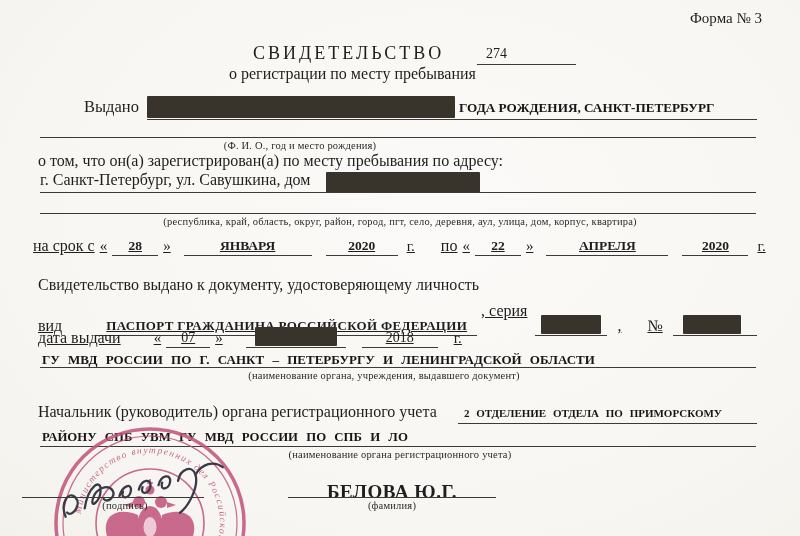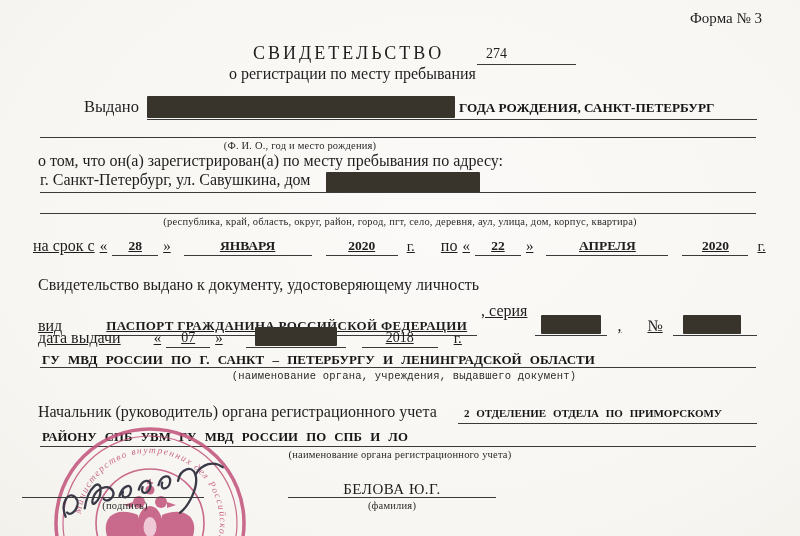--- a/index.html
+++ b/index.html
@@ -102,21 +102,21 @@
     <span class="q">»</span>
     <span class="cell" style="width:100px;margin-left:18px;">
         <span class="redaction" style="display:block;width:82px;height:19px;margin:0 auto;"></span>
       </span>
     <span class="cell reg" style="width:76px;margin-left:16px;">2018</span>
     <span class="g-suffix" style="margin-left:16px;">г.</span>
   </div>
 
   <div class="abs bold-fill" style="top:352px;left:42px;font-size:13px;word-spacing:5px;">ГУ МВД РОССИИ ПО Г. САНКТ – ПЕТЕРБУРГУ И ЛЕНИНГРАДСКОЙ ОБЛАСТИ</div>
   <div class="rule" style="top:367px;left:40px;width:716px;"></div>
-  <div class="abs caption" style="top:370px;left:204px;width:400px;font-family:Liberation Mono, monospace;">(наименование органа, учреждения, выдавшего документ)</div>
+  <div class="abs caption" style="top:370px;left:184px;width:400px;">(наименование органа, учреждения, выдавшего документ)</div>
 
   <div class="abs lbl16" style="top:403px;left:38px;">Начальник (руководитель) органа регистрационного учета</div>
   <div class="abs bold-fill" style="top:407px;left:464px;font-size:11px;word-spacing:4px;">2 ОТДЕЛЕНИЕ ОТДЕЛА  ПО ПРИМОРСКОМУ</div>
   <div class="rule" style="top:423px;left:458px;width:299px;"></div>
   <div class="abs bold-fill" style="top:430px;left:42px;font-size:12.8px;word-spacing:5px;">РАЙОНУ СПБ УВМ  ГУ  МВД РОССИИ  ПО СПБ  И  ЛО</div>
   <div class="rule" style="top:446px;left:40px;width:716px;"></div>
   <div class="abs caption" style="top:449px;left:200px;width:400px;">(наименование органа регистрационного учета)</div>
 
   <svg class="abs" style="top:423px;left:50px;opacity:.85;" width="200" height="200" viewBox="0 0 200 200" xmlns="http://www.w3.org/2000/svg" xmlns:xlink="http://www.w3.org/1999/xlink">
     <defs>
@@ -155,17 +155,17 @@
       <path d="M84,28 C88,18 98,18 96,26 C94,34 84,34 88,26"></path>
       <path d="M104,26 C108,16 118,16 116,24 C114,32 104,32 108,24"></path>
       <path d="M124,24 C128,12 140,10 142,20 C144,32 132,50 122,56"></path>
       <path d="M142,20 C150,10 162,8 170,16"></path>
     </g>
   </svg>
 
   <div class="rule" style="top:497px;left:22px;width:182px;"></div>
   <div class="abs caption" style="top:500px;left:55px;width:140px;">(подпись)</div>
 
-  <div class="abs" style="top:481px;left:288px;width:208px;text-align:center;font-size:15px;letter-spacing:.5px;">БЕЛОВА  Ю.Г.</div>
+  <div class="abs" style="top:481px;left:288px;width:208px;text-align:center;font-size:19px;letter-spacing:.5px;font-weight:bold;">БЕЛОВА  Ю.Г.</div>
   <div class="rule" style="top:497px;left:288px;width:208px;"></div>
   <div class="abs caption" style="top:500px;left:322px;width:140px;">(фамилия)</div>
 
 </div>
 
 </body></html>

